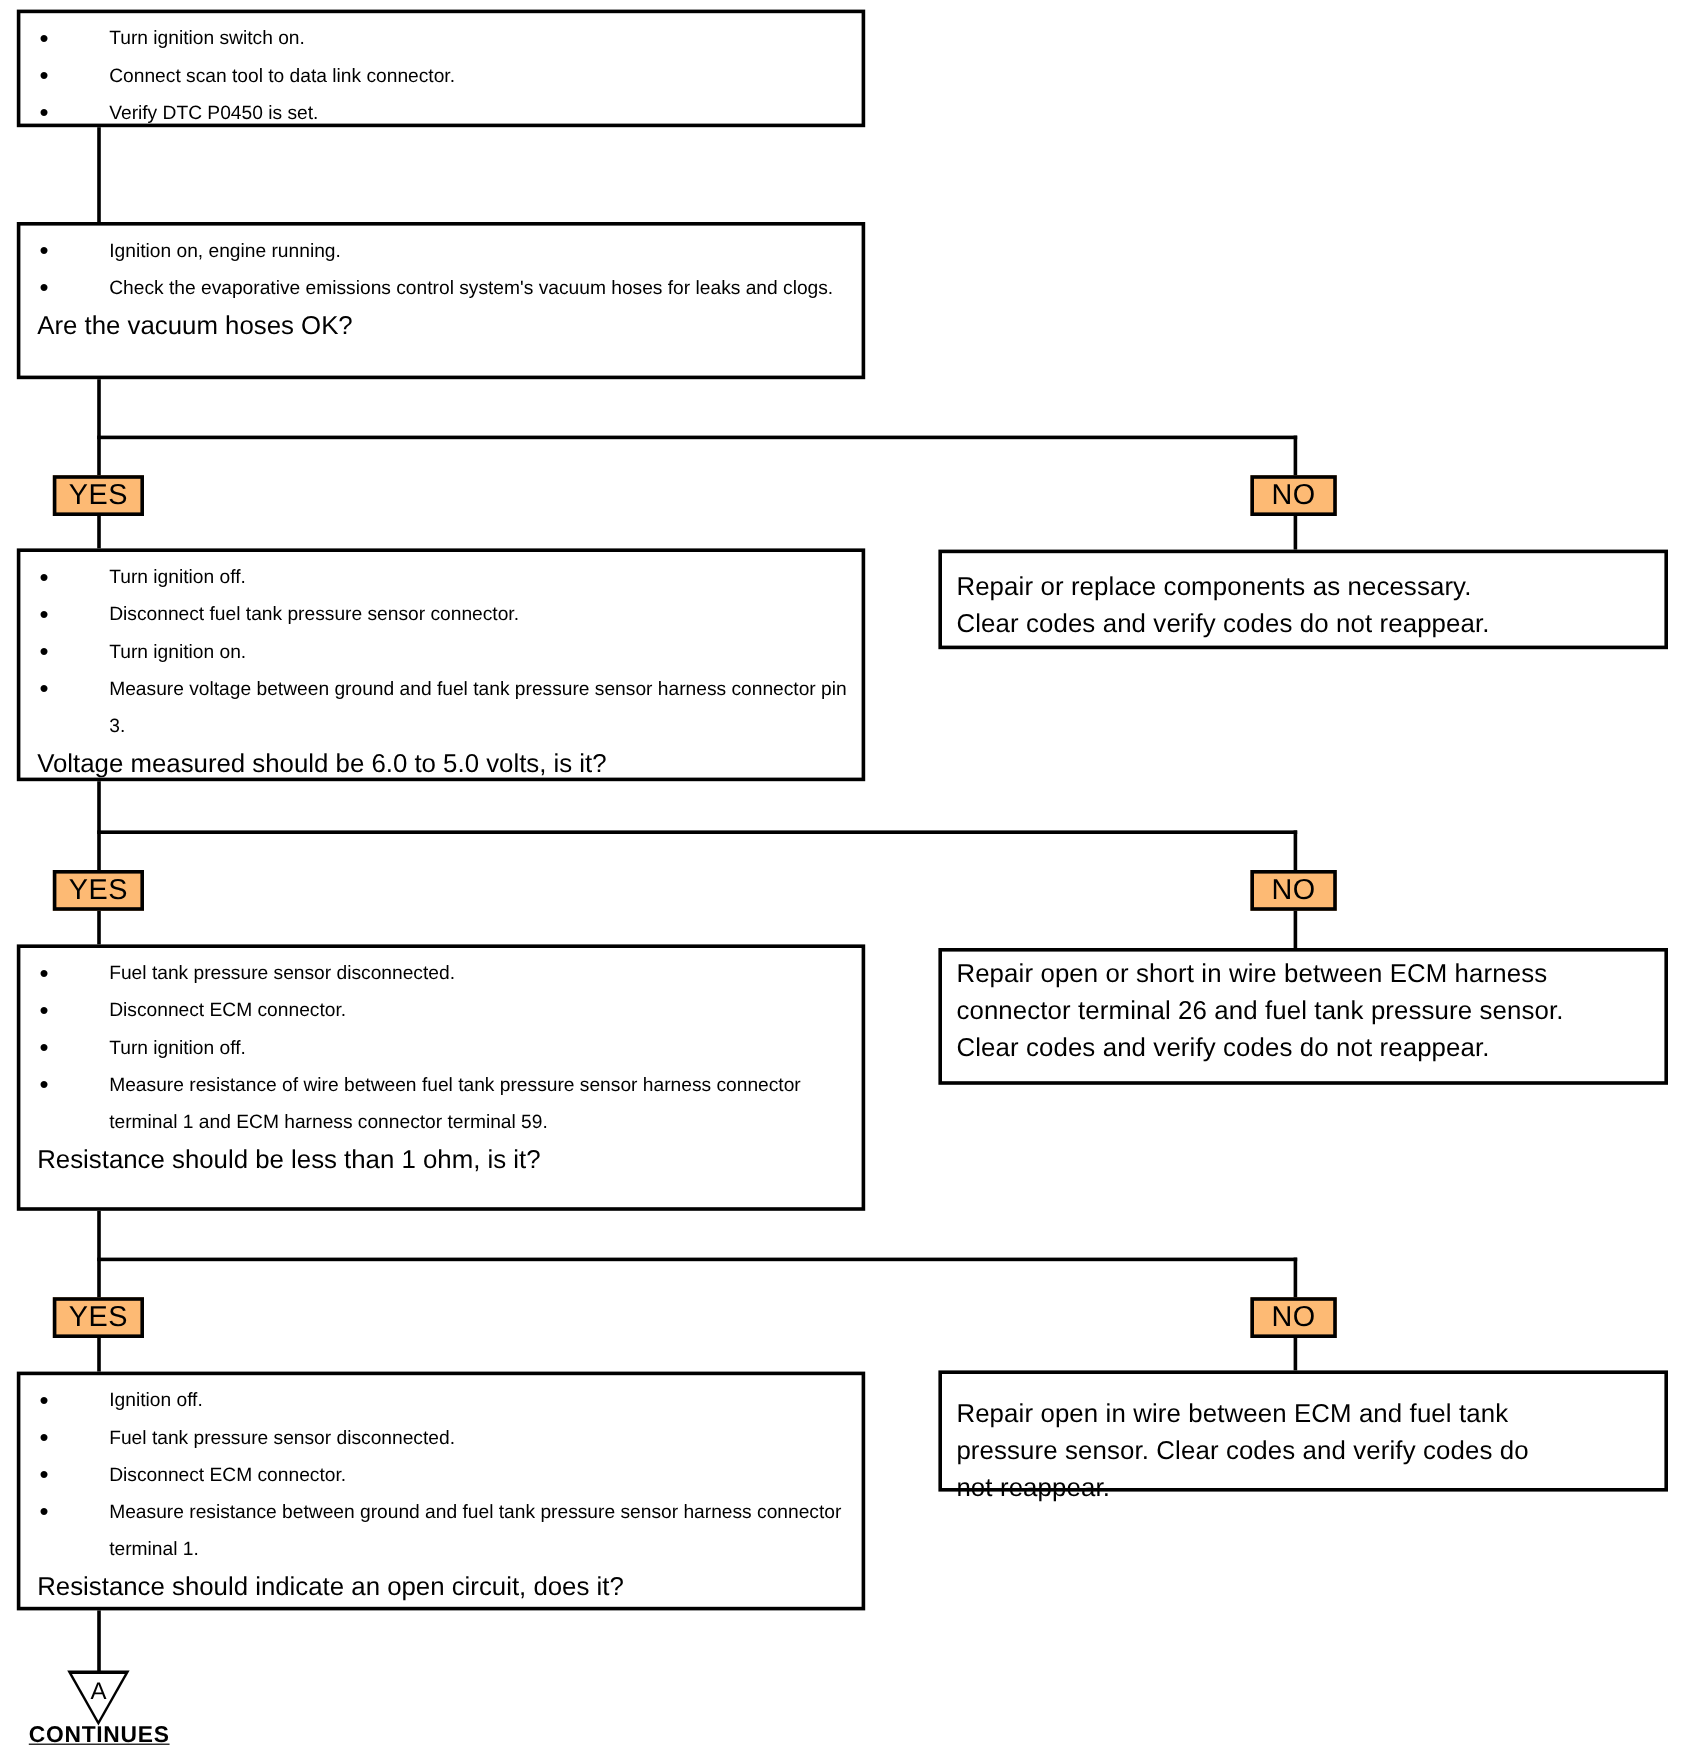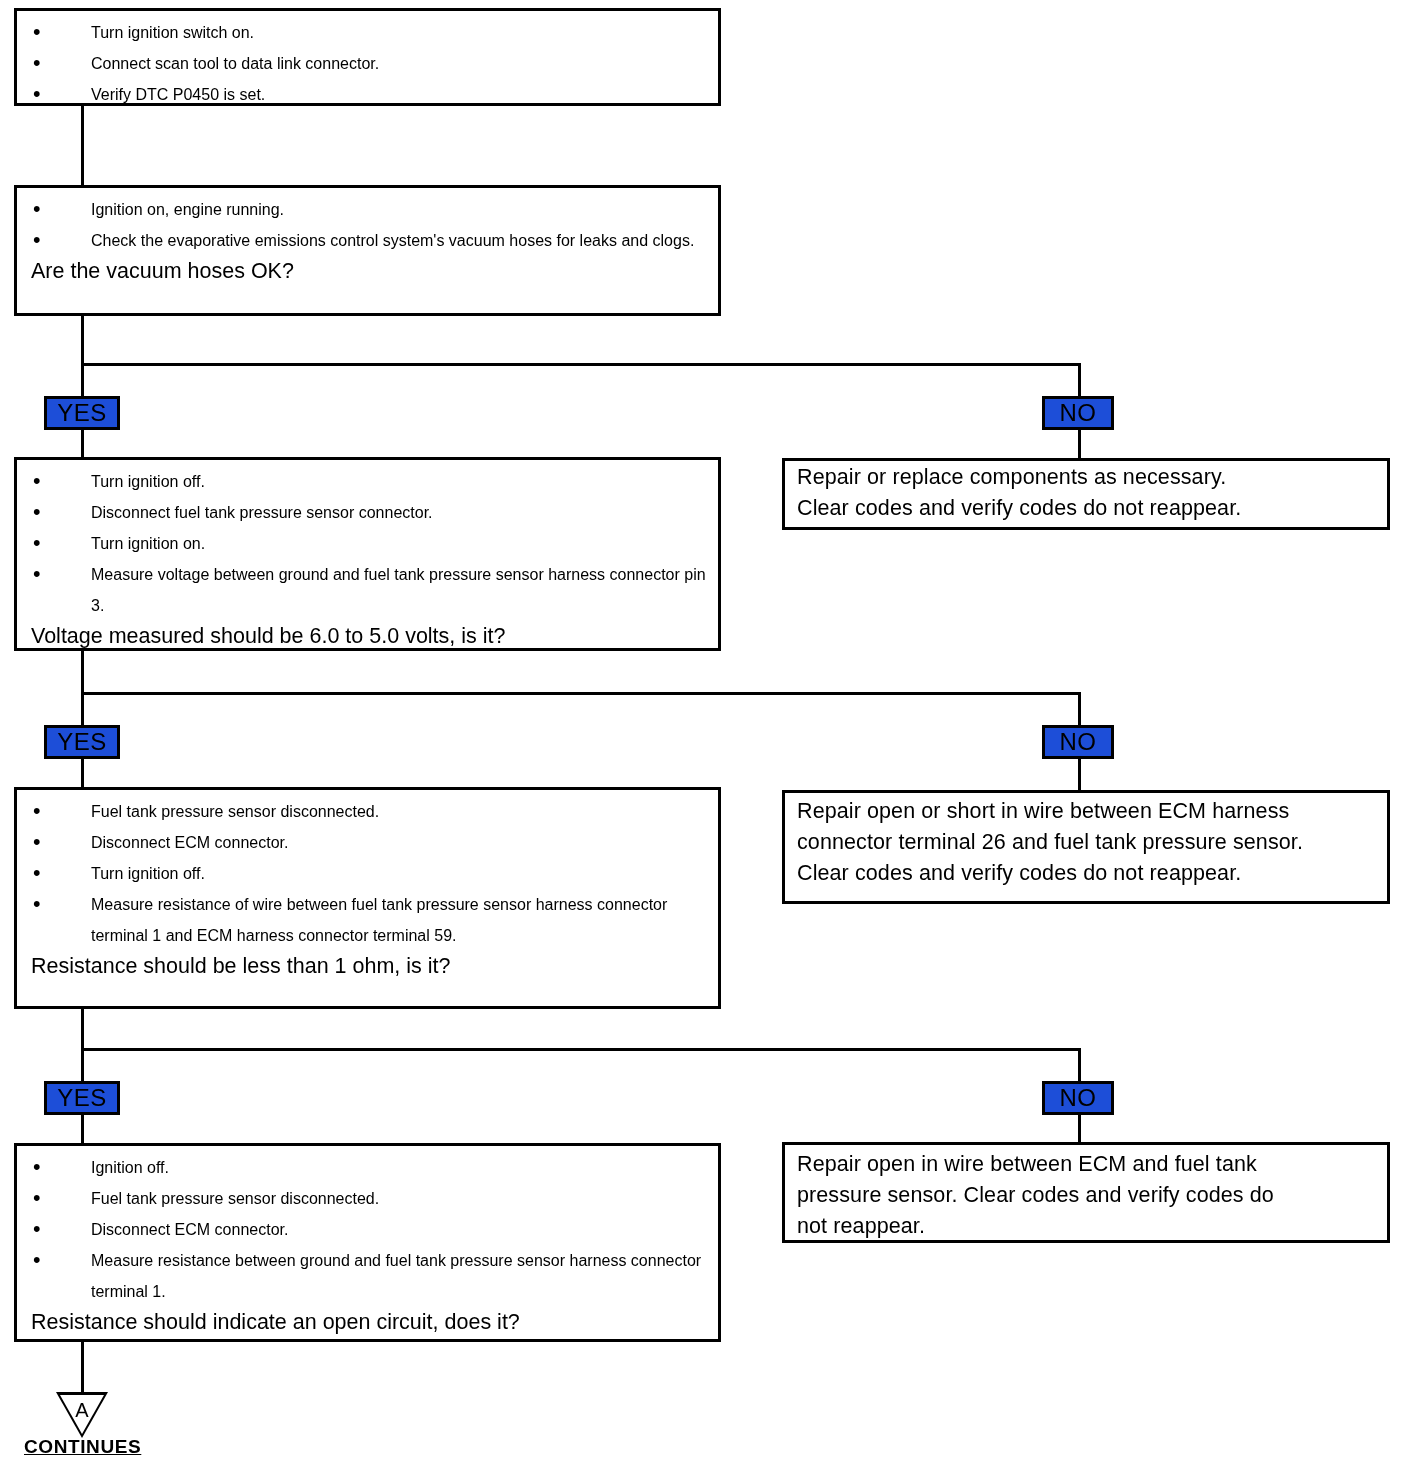--- a/index.html
+++ b/index.html
@@ -69,21 +69,21 @@
     position: absolute;
     height: 3px;
     background: #000;
   }
 
   
   .tag {
     position: absolute;
     box-sizing: border-box;
     border: 3px solid #000;
-    background: #1d4ed8;
+    background: #fdba74;
     font-size: 24px;
     line-height: 1;
     display: flex;
     align-items: center;
     justify-content: center;
     height: 34px;
     letter-spacing: 0.5px;
     text-align: center;
   }
 
@@ -158,21 +158,21 @@
   <div class="tag" style="left:44px; top:396px; width:76px;">
     <span>YES</span>
   </div>
   <div class="tag" style="left:1042px; top:396px; width:72px;">
     <span>NO</span>
   </div>
 
   <div class="vline" style="left:81px; top:430px; height:30px;"></div>
   <div class="vline" style="left:1078px; top:430px; height:30px;"></div>
 
-  <div class="fbox" style="left:782px; top:458px; width:608px; height:72px; padding-top:1px;">
+  <div class="fbox" style="left:782px; top:458px; width:608px; height:83px; padding-top:13px;">
     <div class="line">Repair or replace components as necessary.</div>
     <div class="line">Clear codes and verify codes do not reappear.</div>
   </div>
 
   <div class="fbox" style="left:14px; top:457px; width:707px; height:194px;">
     <div class="bullet-row">
       <span class="bullet-dot">•</span>
       <span class="bullet-text">Turn ignition off.</span>
     </div>
     <div class="bullet-row">
@@ -237,21 +237,21 @@
   <div class="tag" style="left:44px; top:1081px; width:76px;">
     <span>YES</span>
   </div>
   <div class="tag" style="left:1042px; top:1081px; width:72px;">
     <span>NO</span>
   </div>
 
   <div class="vline" style="left:81px; top:1115px; height:30px;"></div>
   <div class="vline" style="left:1078px; top:1115px; height:28px;"></div>
 
-  <div class="fbox" style="left:782px; top:1142px; width:608px; height:101px; padding-top:4px;">
+  <div class="fbox" style="left:782px; top:1142px; width:608px; height:101px; padding-top:18px;">
     <div class="line">Repair open in wire between ECM and fuel tank</div>
     <div class="line">pressure sensor. Clear codes and verify codes do</div>
     <div class="line">not reappear.</div>
   </div>
 
   <div class="fbox" style="left:14px; top:1143px; width:707px; height:199px;">
     <div class="bullet-row">
       <span class="bullet-dot">•</span>
       <span class="bullet-text">Ignition off.</span>
     </div>

